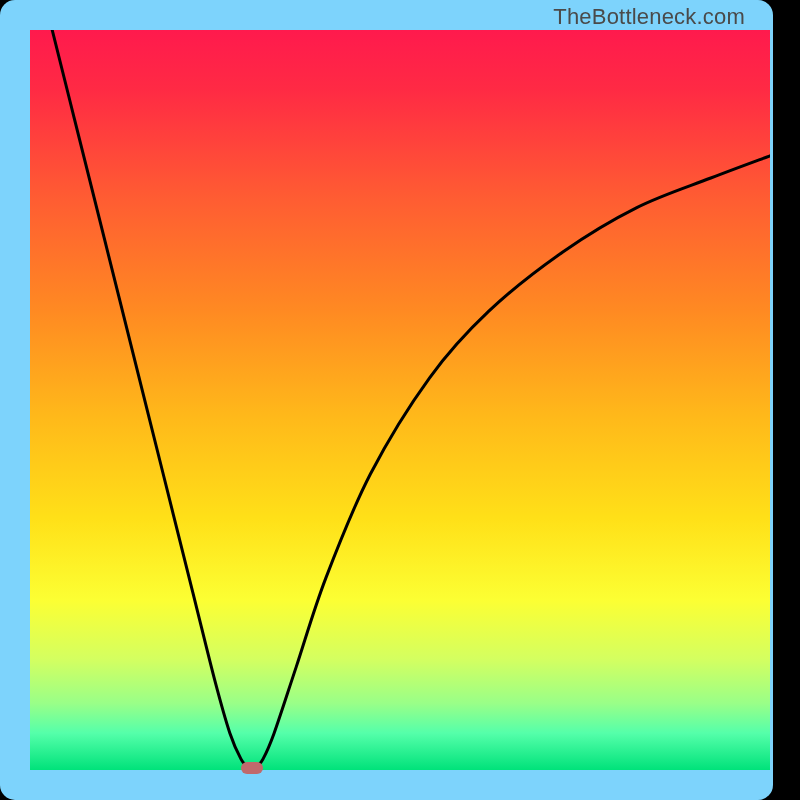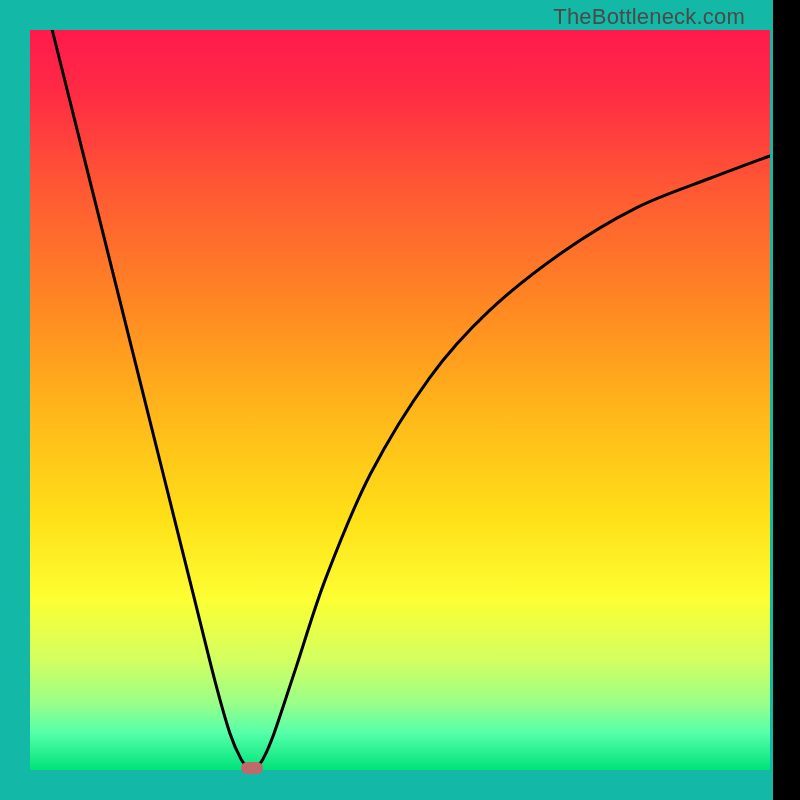--- a/index.html
+++ b/index.html
@@ -8,21 +8,22 @@
     width: 800px;
     height: 800px;
     background: #000;
     overflow: hidden;
     font-family: Arial, Helvetica, sans-serif;
   }
   .frame {
     position: relative;
     width: 773px;
     height: 800px;
-    background: #14b8a6;
+    background: #7dd3fc;
+    border-radius: 15px;
   }
   .plot-area {
     position: absolute;
     left: 30px;
     top: 30px;
     width: 740px;
     height: 740px;
     background: linear-gradient(
       to bottom,
       #ff1a4d 0%,

